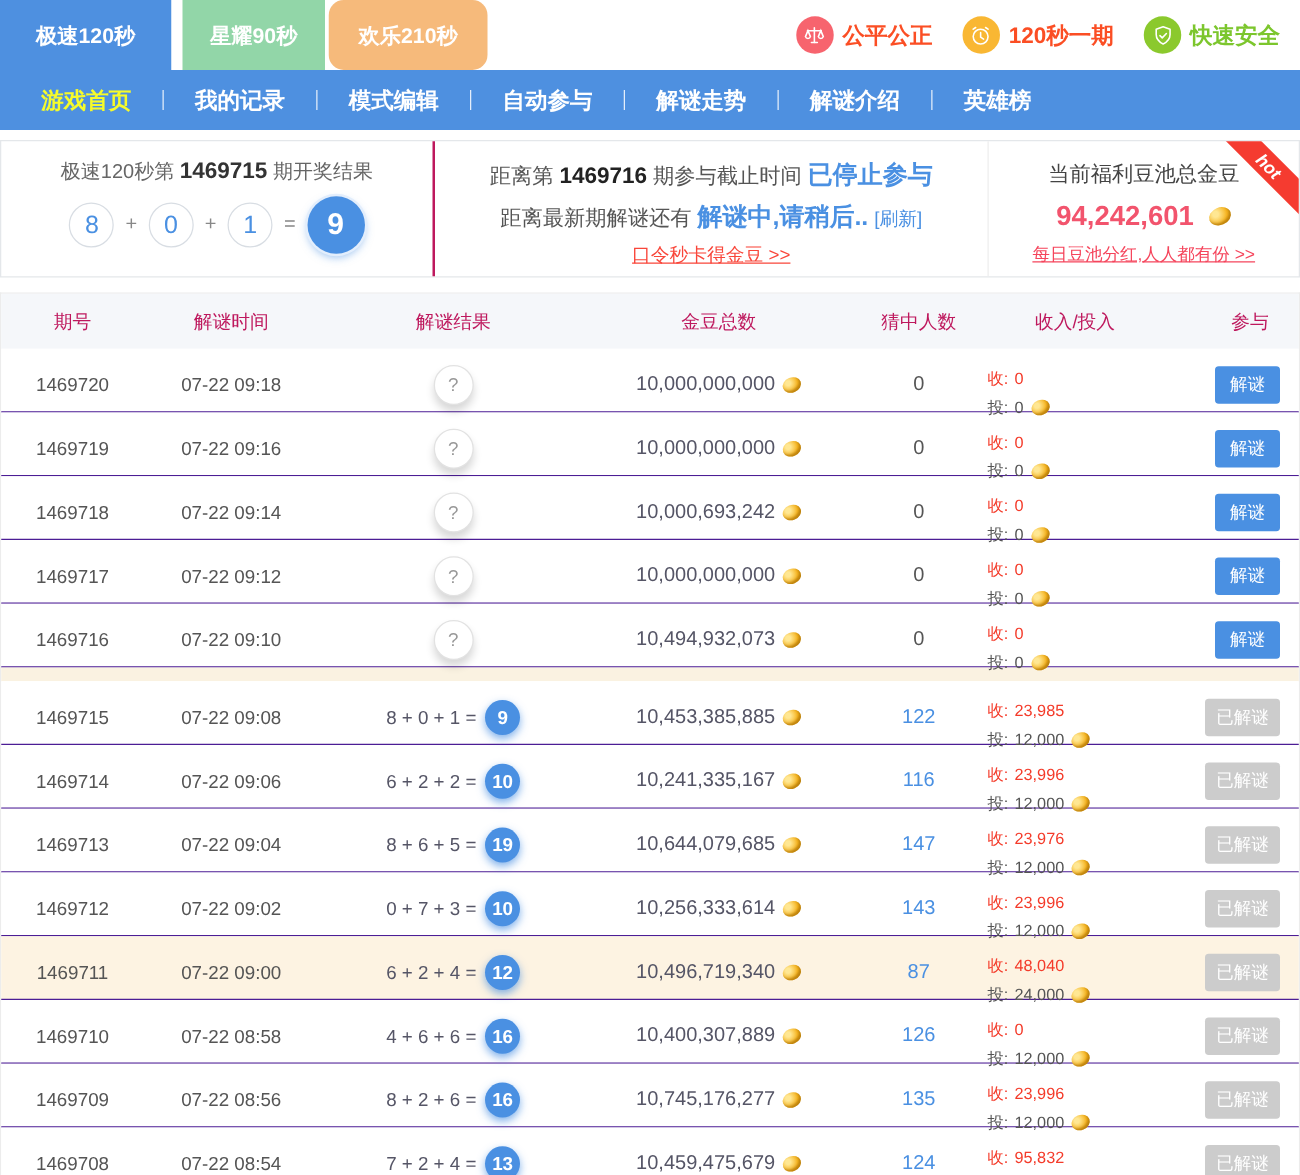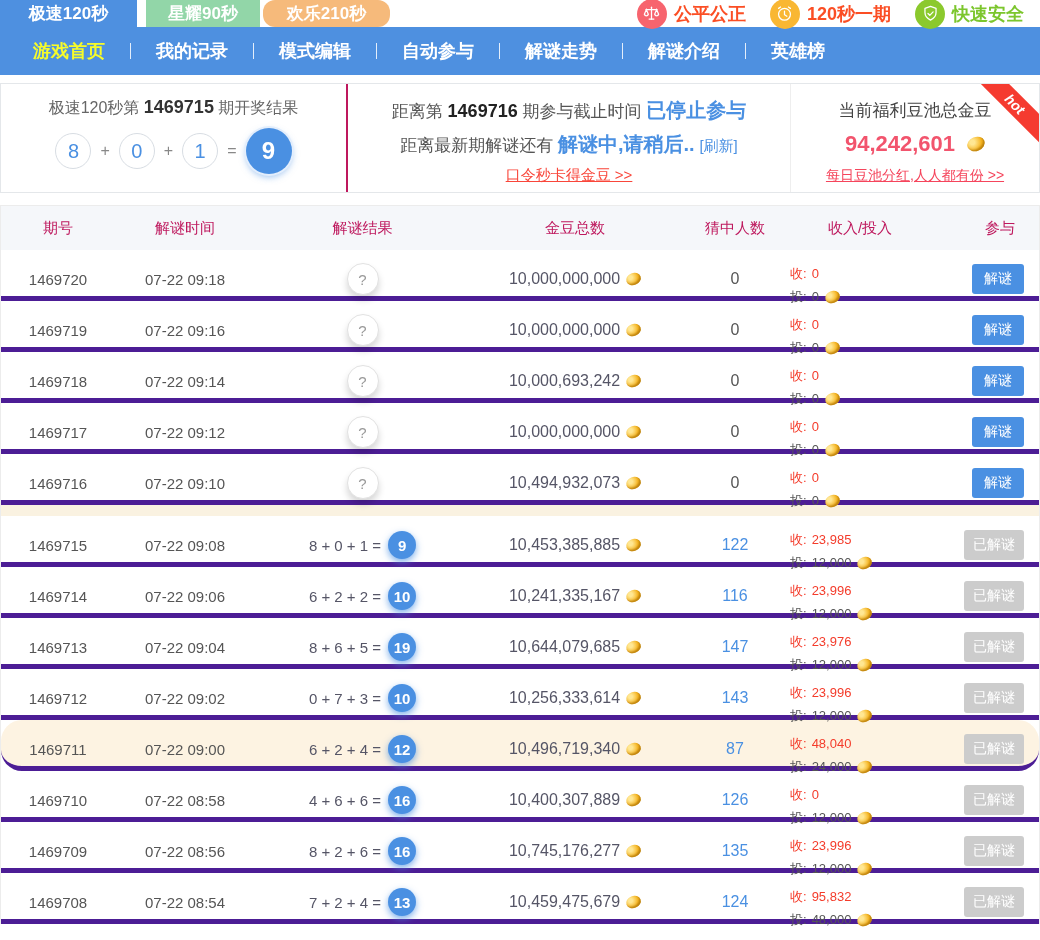--- a/index.html
+++ b/index.html
@@ -1,20 +1,20 @@
 <!DOCTYPE html>
 <html><head>
 <meta charset="utf-8">
 <style>
   * { box-sizing: border-box; margin: 0; padding: 0; }
   html,body { background:#fff; }
   body { width:1040px; height:940px; overflow:hidden; font-family:"Liberation Sans","DejaVu Sans",sans-serif; }
 
   
-  .topbar { display:flex; height:27px; align-items:stretch; background:#fff; }
+  .topbar { display:flex; height:56px; align-items:stretch; background:#fff; }
   .tab { display:flex; align-items:center; justify-content:center; color:#fff;
          font-size:17px; font-weight:bold; cursor:pointer; }
   .tab-active { background:#4e90e0; width:137px; }
   .tab-green  { background:#92d6a8; width:114px; margin-left:9px; }
   .tab-orange { background:#f6ba7b; width:127px; margin-left:3px;border-radius:12px; }
   .badges { margin-left:auto; display:flex; align-items:center; gap:24px; padding-right:16px; }
   .badge { display:flex; align-items:center; gap:7px; font-size:18px; font-weight:bold; }
   .badge-red    { color:#fb4e24; }
   .badge-orange { color:#fb4e24; }
   .badge-green  { color:#7cc62d; }
@@ -59,22 +59,22 @@
             transform:rotate(45deg); background:#f53b30; color:#fff; font-size:14px;
             font-style:italic; font-weight:bold; padding:2px 0; }
 
   
   .table { margin-top:12px; border:1px solid #ececec; border-bottom:none; }
   .t-header, .t-row { display:grid; grid-template-columns:114px 140px 215px 210px 110px 140px 1fr;
                       align-items:center; }
   .t-header { height:44px; background:#f5f7fa; color:#be185d; font-size:15px; }
   .t-header div { text-align:center; }
   .t-header .h-action { text-align:right; padding-right:24px; }
-  .t-row { height:51px; border-bottom:5px solid #4c1d95; background:#fff; }
-  .t-row.highlight { background:#fdf3e2;border-radius:21px; }
+  .t-row { height:51px; border-bottom:1px solid #4c1d95; background:#fff; }
+  .t-row.highlight { background:#fdf3e2; }
   .band { height:11px; background:#faf2e1; }
   .c-period, .c-time { text-align:center; font-size:15px; color:#555; }
   .c-result { display:flex; align-items:center; justify-content:center; }
   .q-ball { width:32px; height:32px; border-radius:50%; background:#fff; border:1px solid #e2e2e2;
             color:#999; font-size:15px; display:flex; align-items:center; justify-content:center;
             box-shadow:0 5px 7px rgba(0,0,0,.16); }
   .r-expr { font-size:15px; color:#556; }
   .r-ball { width:28px; height:28px; border-radius:50%; background:#4a90e2; color:#fff; font-weight:bold;
             font-size:15px; display:flex; align-items:center; justify-content:center;
             box-shadow:0 3px 7px rgba(74,144,226,.7); margin-left:7px; }

